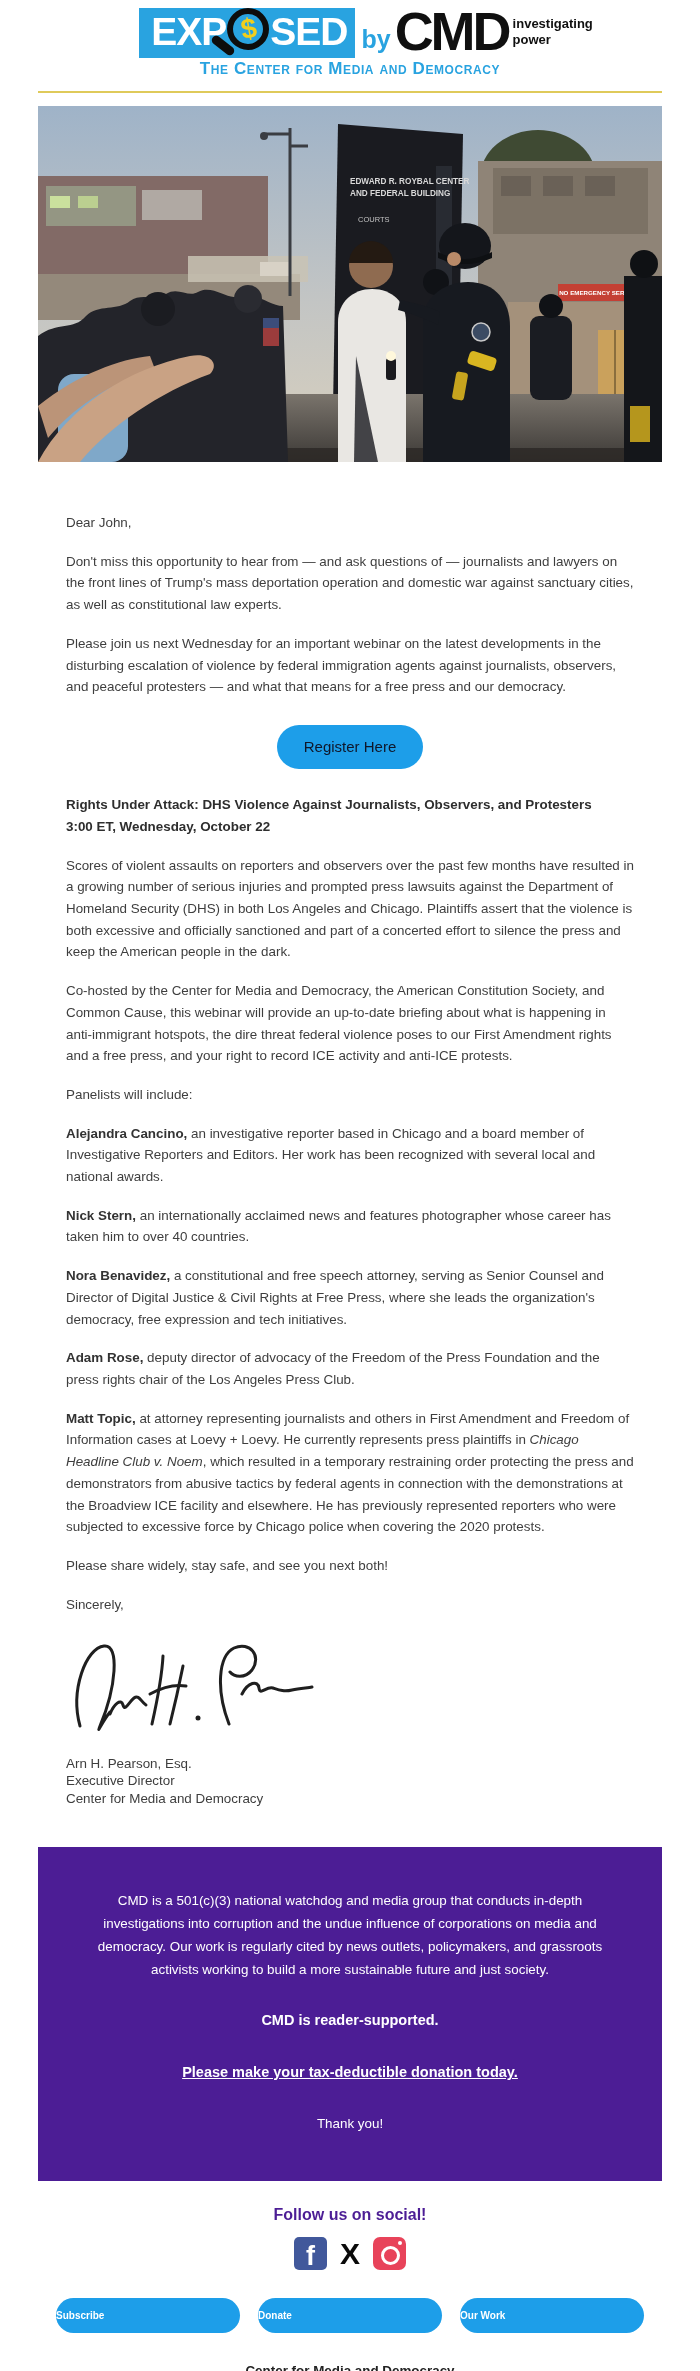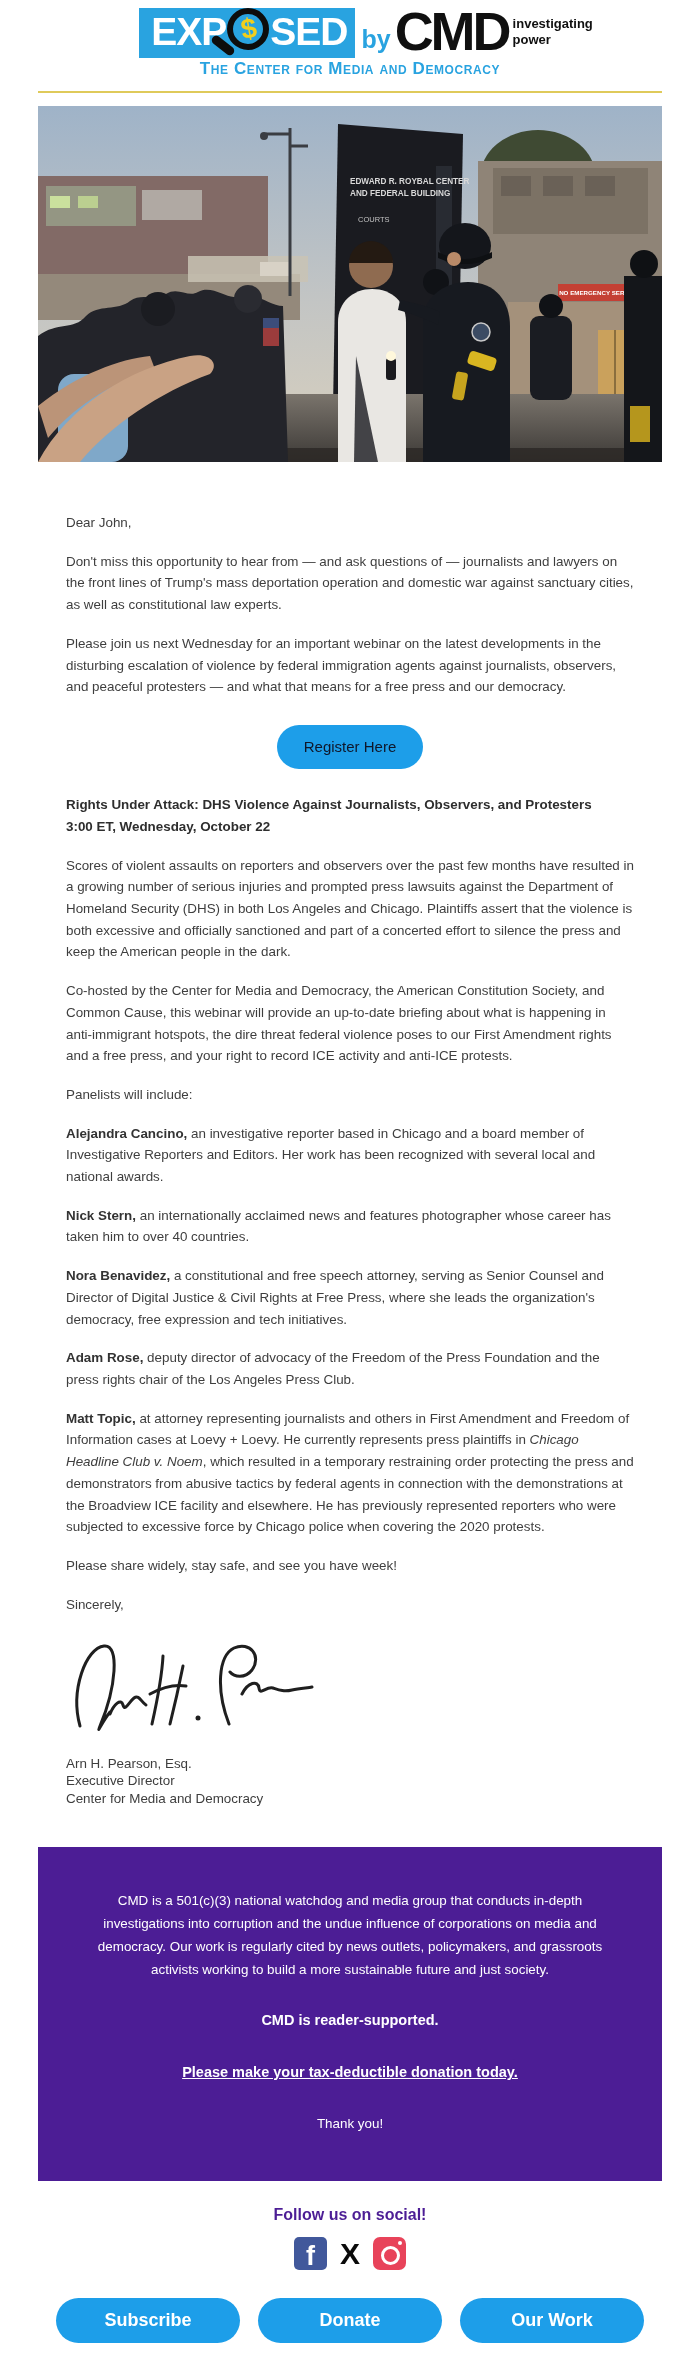--- a/index.html
+++ b/index.html
@@ -55,22 +55,22 @@
   .icon-fb { width:33px; height:33px; background:#41589b; border-radius:5px; color:#fff;
     font-weight:bold; font-size:27px; line-height:1; display:flex; align-items:flex-end;
     justify-content:center; overflow:hidden; cursor:pointer; }
   .icon-x { color:#0a0a0a; font-weight:900; font-size:30px; line-height:1; cursor:pointer; }
   .icon-ig { position:relative; width:33px; height:33px; background:#e8435a; border-radius:7px; cursor:pointer; }
   .icon-ig::before { content:""; position:absolute; left:8px; top:9px; width:13px; height:13px;
     border:3px solid #fff; border-radius:50%; }
   .icon-ig::after { content:""; position:absolute; right:4px; top:4px; width:4px; height:4px;
     background:#fff; border-radius:50%; }
   .cta-row { display:flex; gap:18px; margin:28px 56px 0; }
-  .cta-btn { flex:1; background:#1d9ee9; color:#fff; font-weight:bold; font-size:18px;
-    text-align:center; padding:12px 0; border-radius:24px; cursor:pointer; }
+  .cta-btn { flex:1; background:#1d9ee9; color:#fff; font-weight:bold; font-size:10px;
+    padding:12px 0; border-radius:24px; cursor:pointer; }
 
   
   .footer { text-align:center; margin-top:30px; font-size:13.4px; color:#3e3e3e; }
   .footer-org { font-weight:bold; color:#222; margin-bottom:4px; }
   .footer-line { margin:3px 0; }
 </style>
 </head>
 <body>
 
 <div class="email">
@@ -198,21 +198,21 @@
     <p>Scores of violent assaults on reporters and observers over the past few months have resulted in a growing number of serious injuries and prompted press lawsuits against the Department of Homeland Security (DHS) in both Los Angeles and Chicago. Plaintiffs assert that the violence is both excessive and officially sanctioned and part of a concerted effort to silence the press and keep the American people in the dark.</p>
     <p>Co-hosted by the Center for Media and Democracy, the American Constitution Society, and Common Cause, this webinar will provide an up-to-date briefing about what is happening in anti-immigrant hotspots, the dire threat federal violence poses to our First Amendment rights and a free press, and your right to record ICE activity and anti-ICE protests.</p>
     <p>Panelists will include:</p>
 
     <p><b class="bname">Alejandra Cancino,</b><span> an investigative reporter based in Chicago and a board member of Investigative Reporters and Editors. Her work has been recognized with several local and national awards.</span></p>
     <p><b class="bname">Nick Stern,</b><span> an internationally acclaimed news and features photographer whose career has taken him to over 40 countries.</span></p>
     <p><b class="bname">Nora Benavidez,</b><span> a constitutional and free speech attorney, serving as Senior Counsel and Director of Digital Justice &amp; Civil Rights at Free Press, where she leads the organization's democracy, free expression and tech initiatives.</span></p>
     <p><b class="bname">Adam Rose,</b><span> deputy director of advocacy of the Freedom of the Press Foundation and the press rights chair of the Los Angeles Press Club.</span></p>
     <p><b class="bname">Matt Topic,</b><span> at attorney representing journalists and others in First Amendment and Freedom of Information cases at Loevy + Loevy. He currently represents press plaintiffs in </span><i class="case-italic">Chicago Headline Club v. Noem</i><span>, which resulted in a temporary restraining order protecting the press and demonstrators from abusive tactics by federal agents in connection with the demonstrations at the Broadview ICE facility and elsewhere. He has previously represented reporters who were subjected to excessive force by Chicago police when covering the 2020 protests.</span></p>
 
-    <p>Please share widely, stay safe, and see you have week!</p>
+    <p>Please share widely, stay safe, and see you next both!</p>
     <p>Sincerely,</p>
 
     <div class="signature">
       <svg width="250" height="112" viewBox="0 0 250 112" fill="none" stroke="#1f1f1f" stroke-width="3" stroke-linecap="round">
         <path d="M14,94 C4,58 20,16 38,14 C54,12 50,56 34,94 C30,104 36,90 44,80"></path>
         <path d="M44,82 C48,72 55,66 57,73 C59,80 63,70 68,66 C73,62 75,70 80,73"></path>
         <path d="M97,24 C96,44 90,74 86,92"></path>
         <path d="M84,62 C95,56 108,52 120,54"></path>
         <path d="M117,34 C113,54 108,76 104,92"></path>
         <circle cx="132" cy="86" r="2.5" fill="#1f1f1f" stroke="none"></circle>

